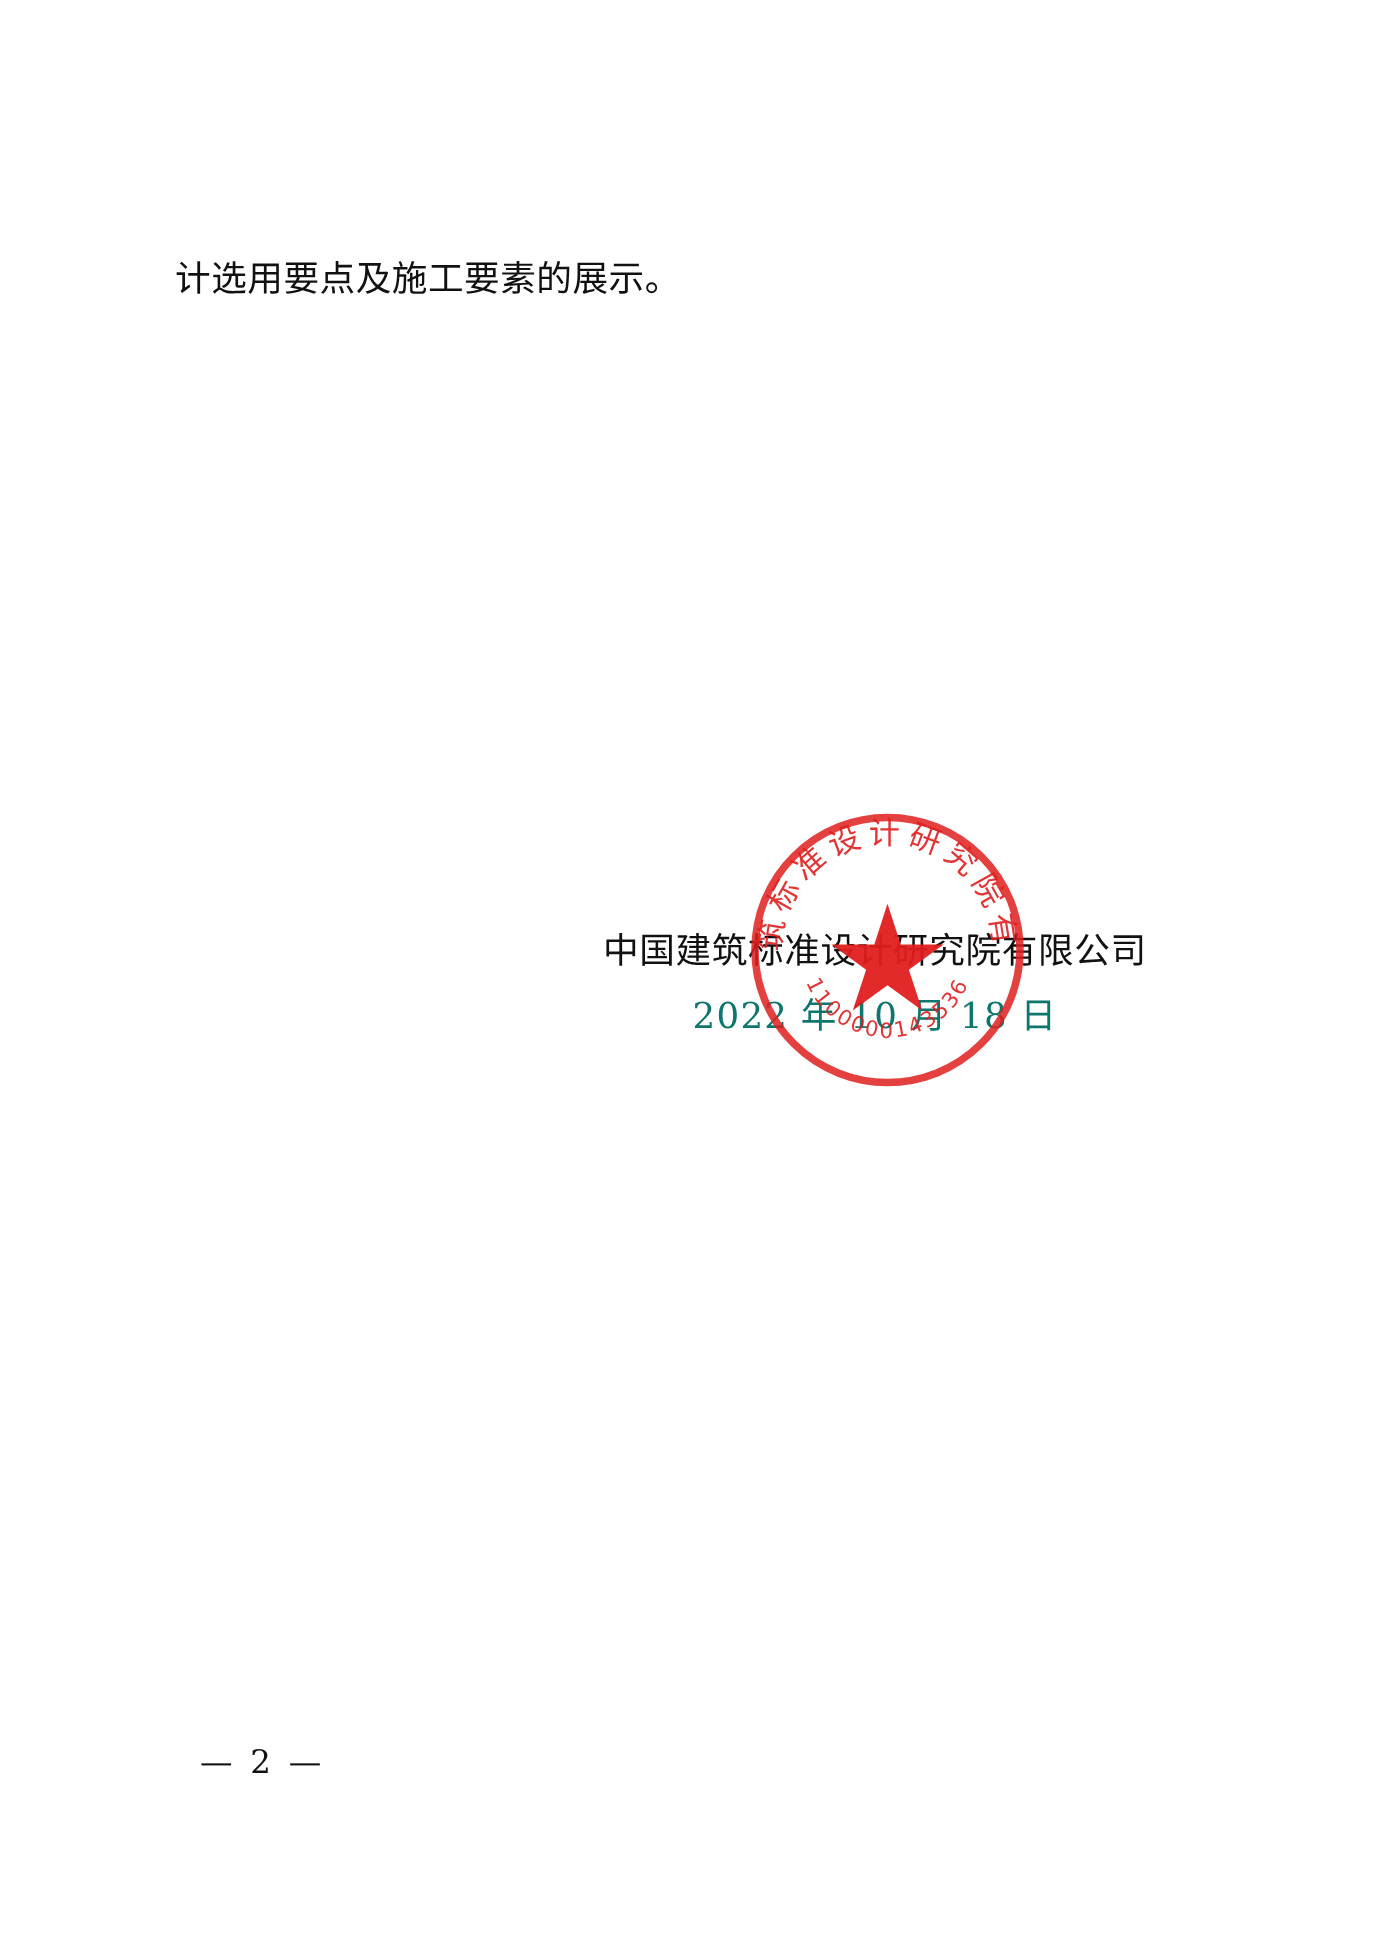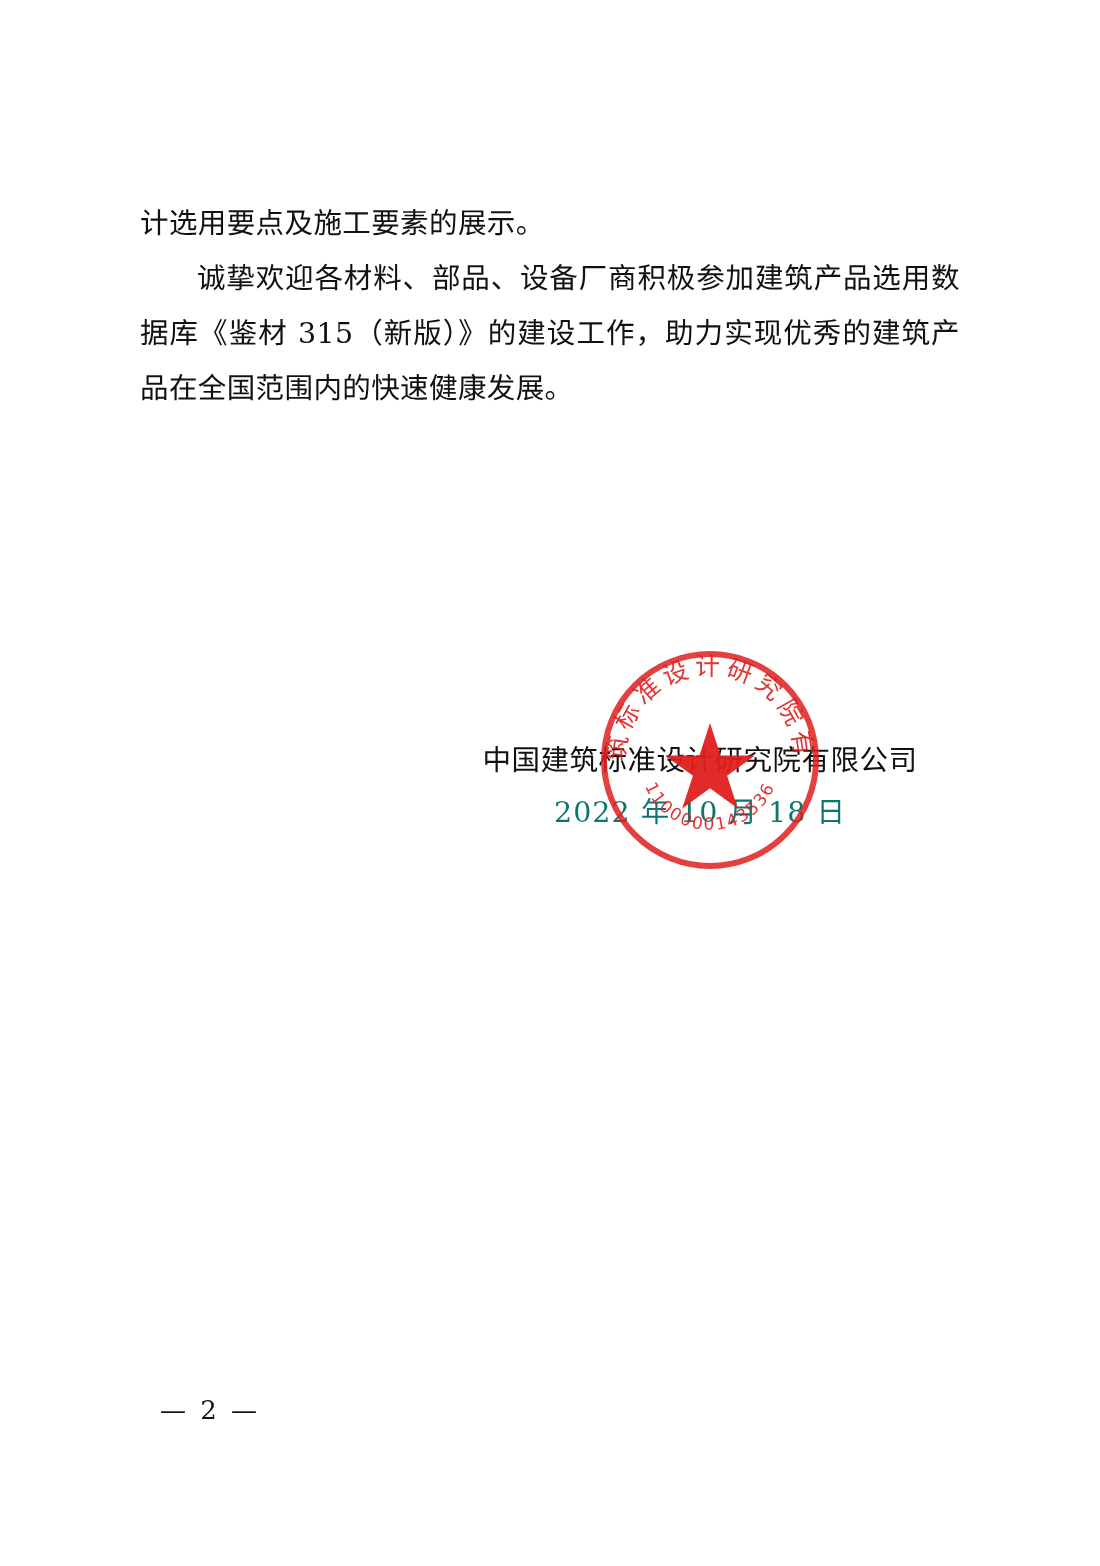--- a/index.html
+++ b/index.html
@@ -96,21 +96,20 @@
     color: #111111;
   }
 </style>
 </head>
 <body>
 
 <div class="page">
 
   <div class="body-text">
     <p class="para">计选用要点及施工要素的展示。</p>
-    <p class="para indent">诚挚欢迎各材料、部品、设备厂商积极参加建筑产品选用数据库《鉴材 315（新版）》的建设工作，助力实现优秀的建筑产品在全国范围内的快速健康发展。</p>
   </div>
 
   <div class="signature-block">
     <div class="sign-line">中国建筑标准设计研究院有限公司</div>
     <div class="sign-date">2022 年 10 月 18 日</div>
   </div>
 
   <div class="seal">
     <svg viewBox="0 0 230 230" xmlns="http://www.w3.org/2000/svg">
       <defs>

